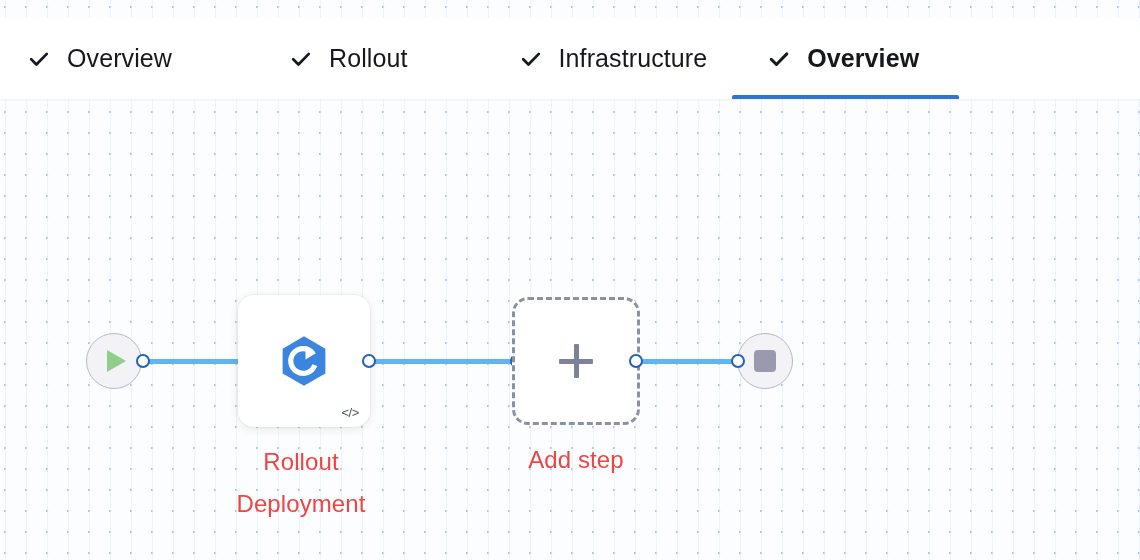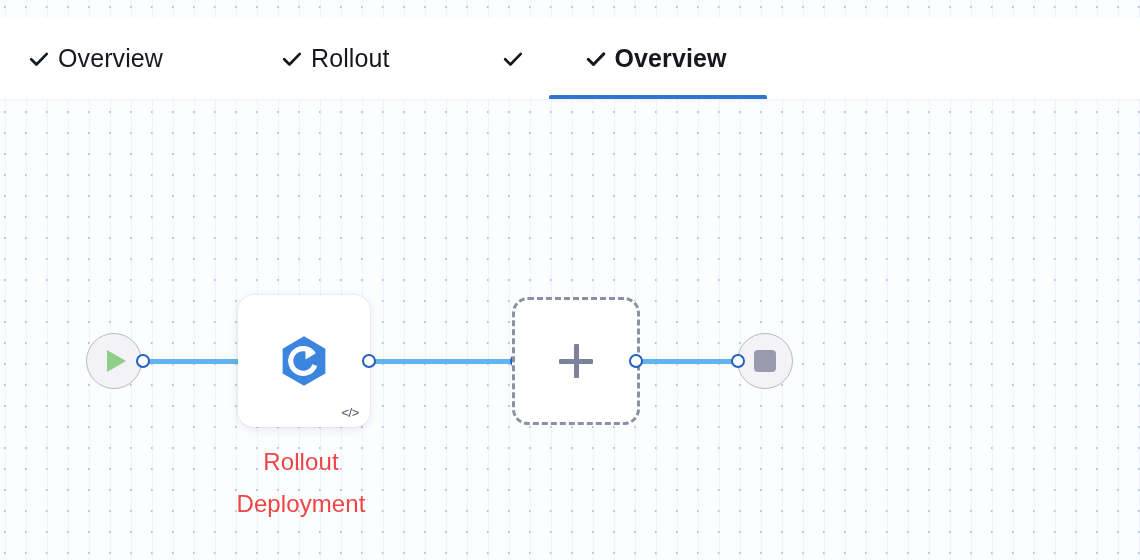--- a/index.html
+++ b/index.html
@@ -49,21 +49,21 @@
     position: relative;
     height: 100%;
     display: flex;
     align-items: center;
     padding-left: 24px;
   }
   .tab {
     display: flex;
     align-items: center;
     height: 81px;
-    gap: 8px;
+    gap: 17px;
     cursor: pointer;
     position: relative;
     padding: 0 4px;
   }
   .tab .tab-check {
     display: block;
     width: 22px;
     height: 22px;
     flex: 0 0 auto;
     color: #141920;
@@ -219,20 +219,21 @@
         </svg>
         <span class="tab-label">Rollout</span>
       </div>
 
       <div class="tab-gap-2"></div>
 
       <div class="tab">
         <svg class="tab-check" viewBox="0 0 24 24" fill="none">
           <path d="M3.5 12.3 L9.2 18 L20.5 6.4" stroke="currentColor" stroke-width="2.9" stroke-linecap="round" stroke-linejoin="round"></path>
         </svg>
+        <span class="tab-label">Infrastructure</span>
       </div>
 
       <div class="tab-gap-3"></div>
 
       <div class="tab is-active">
         <svg class="tab-check" viewBox="0 0 24 24" fill="none">
           <path d="M3.5 12.3 L9.2 18 L20.5 6.4" stroke="currentColor" stroke-width="3.3" stroke-linecap="round" stroke-linejoin="round"></path>
         </svg>
         <span class="tab-label">Overview</span>
         <span class="tab-underline"></span>
@@ -271,20 +272,21 @@
     <div class="node-label" style="left:194px; top:342px; width:214px;">Rollout
 Deployment</div>
 
     <div class="node" style="left:512px; top:198px;">
       <div class="add-card">
         <span class="plus-h"></span>
         <span class="plus-v"></span>
       </div>
     </div>
     <div class="port" style="left:629px; top:255px;"></div>
+    <div class="node-label" style="left:476px; top:340px; width:200px;">Add step</div>
 
     <div class="node" style="left:737px; top:234px;">
       <div class="terminal">
         <div class="stop-sq"></div>
       </div>
     </div>
     <div class="port" style="left:731px; top:255px;"></div>
 
   </div>
 </div>

